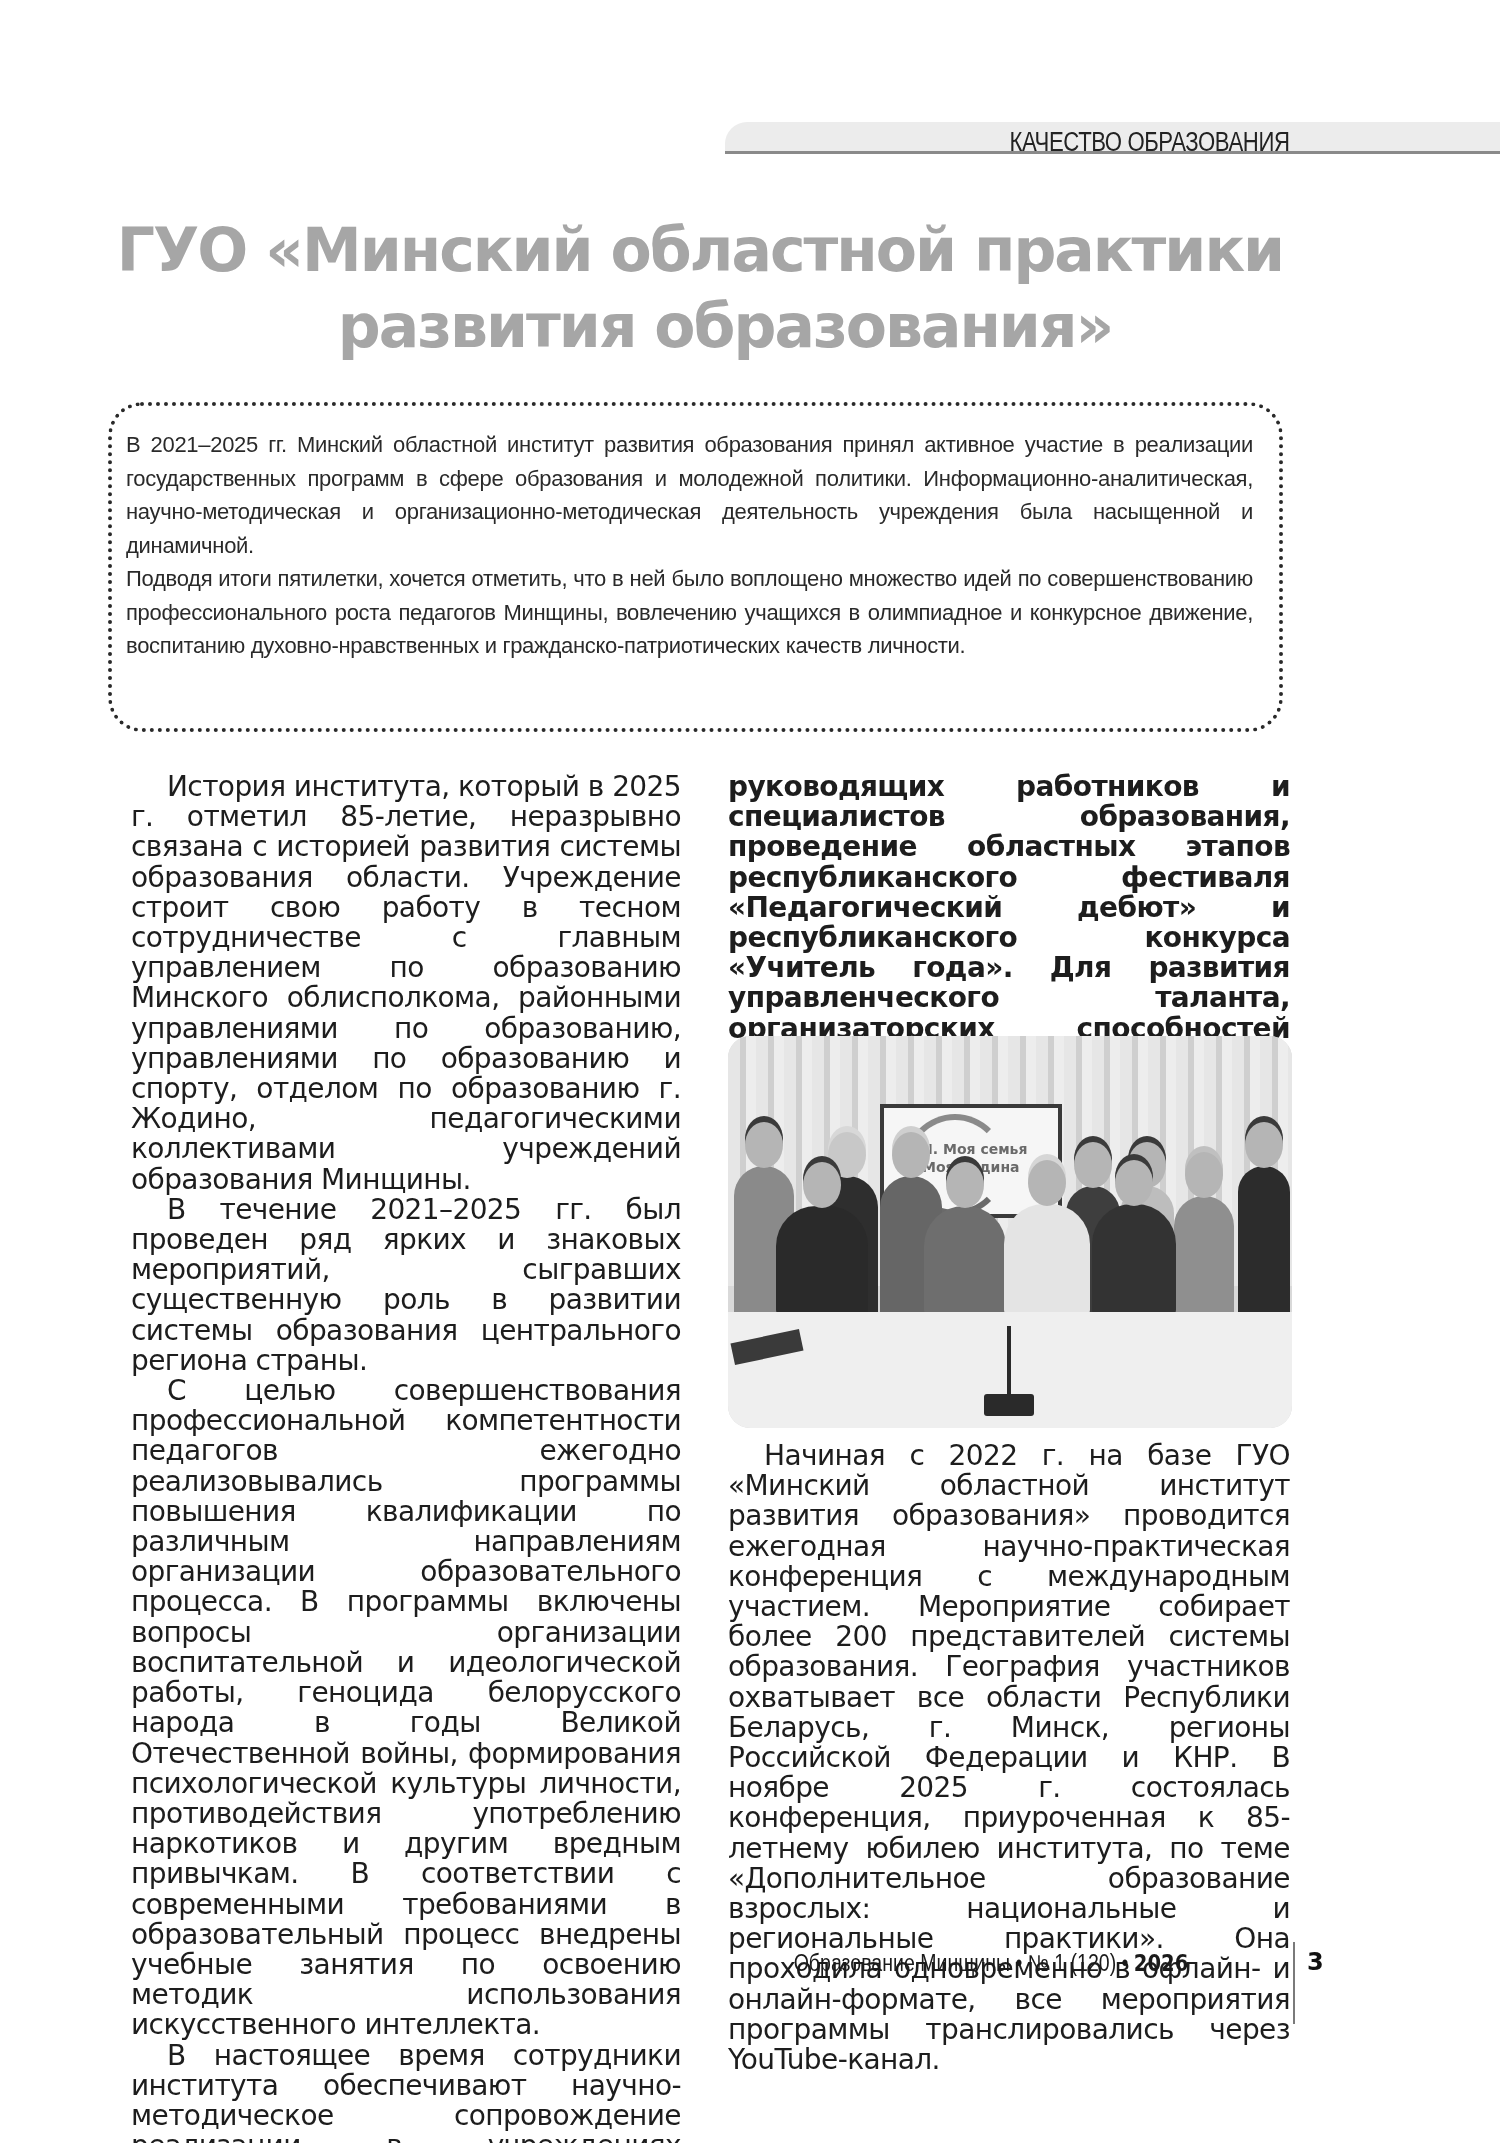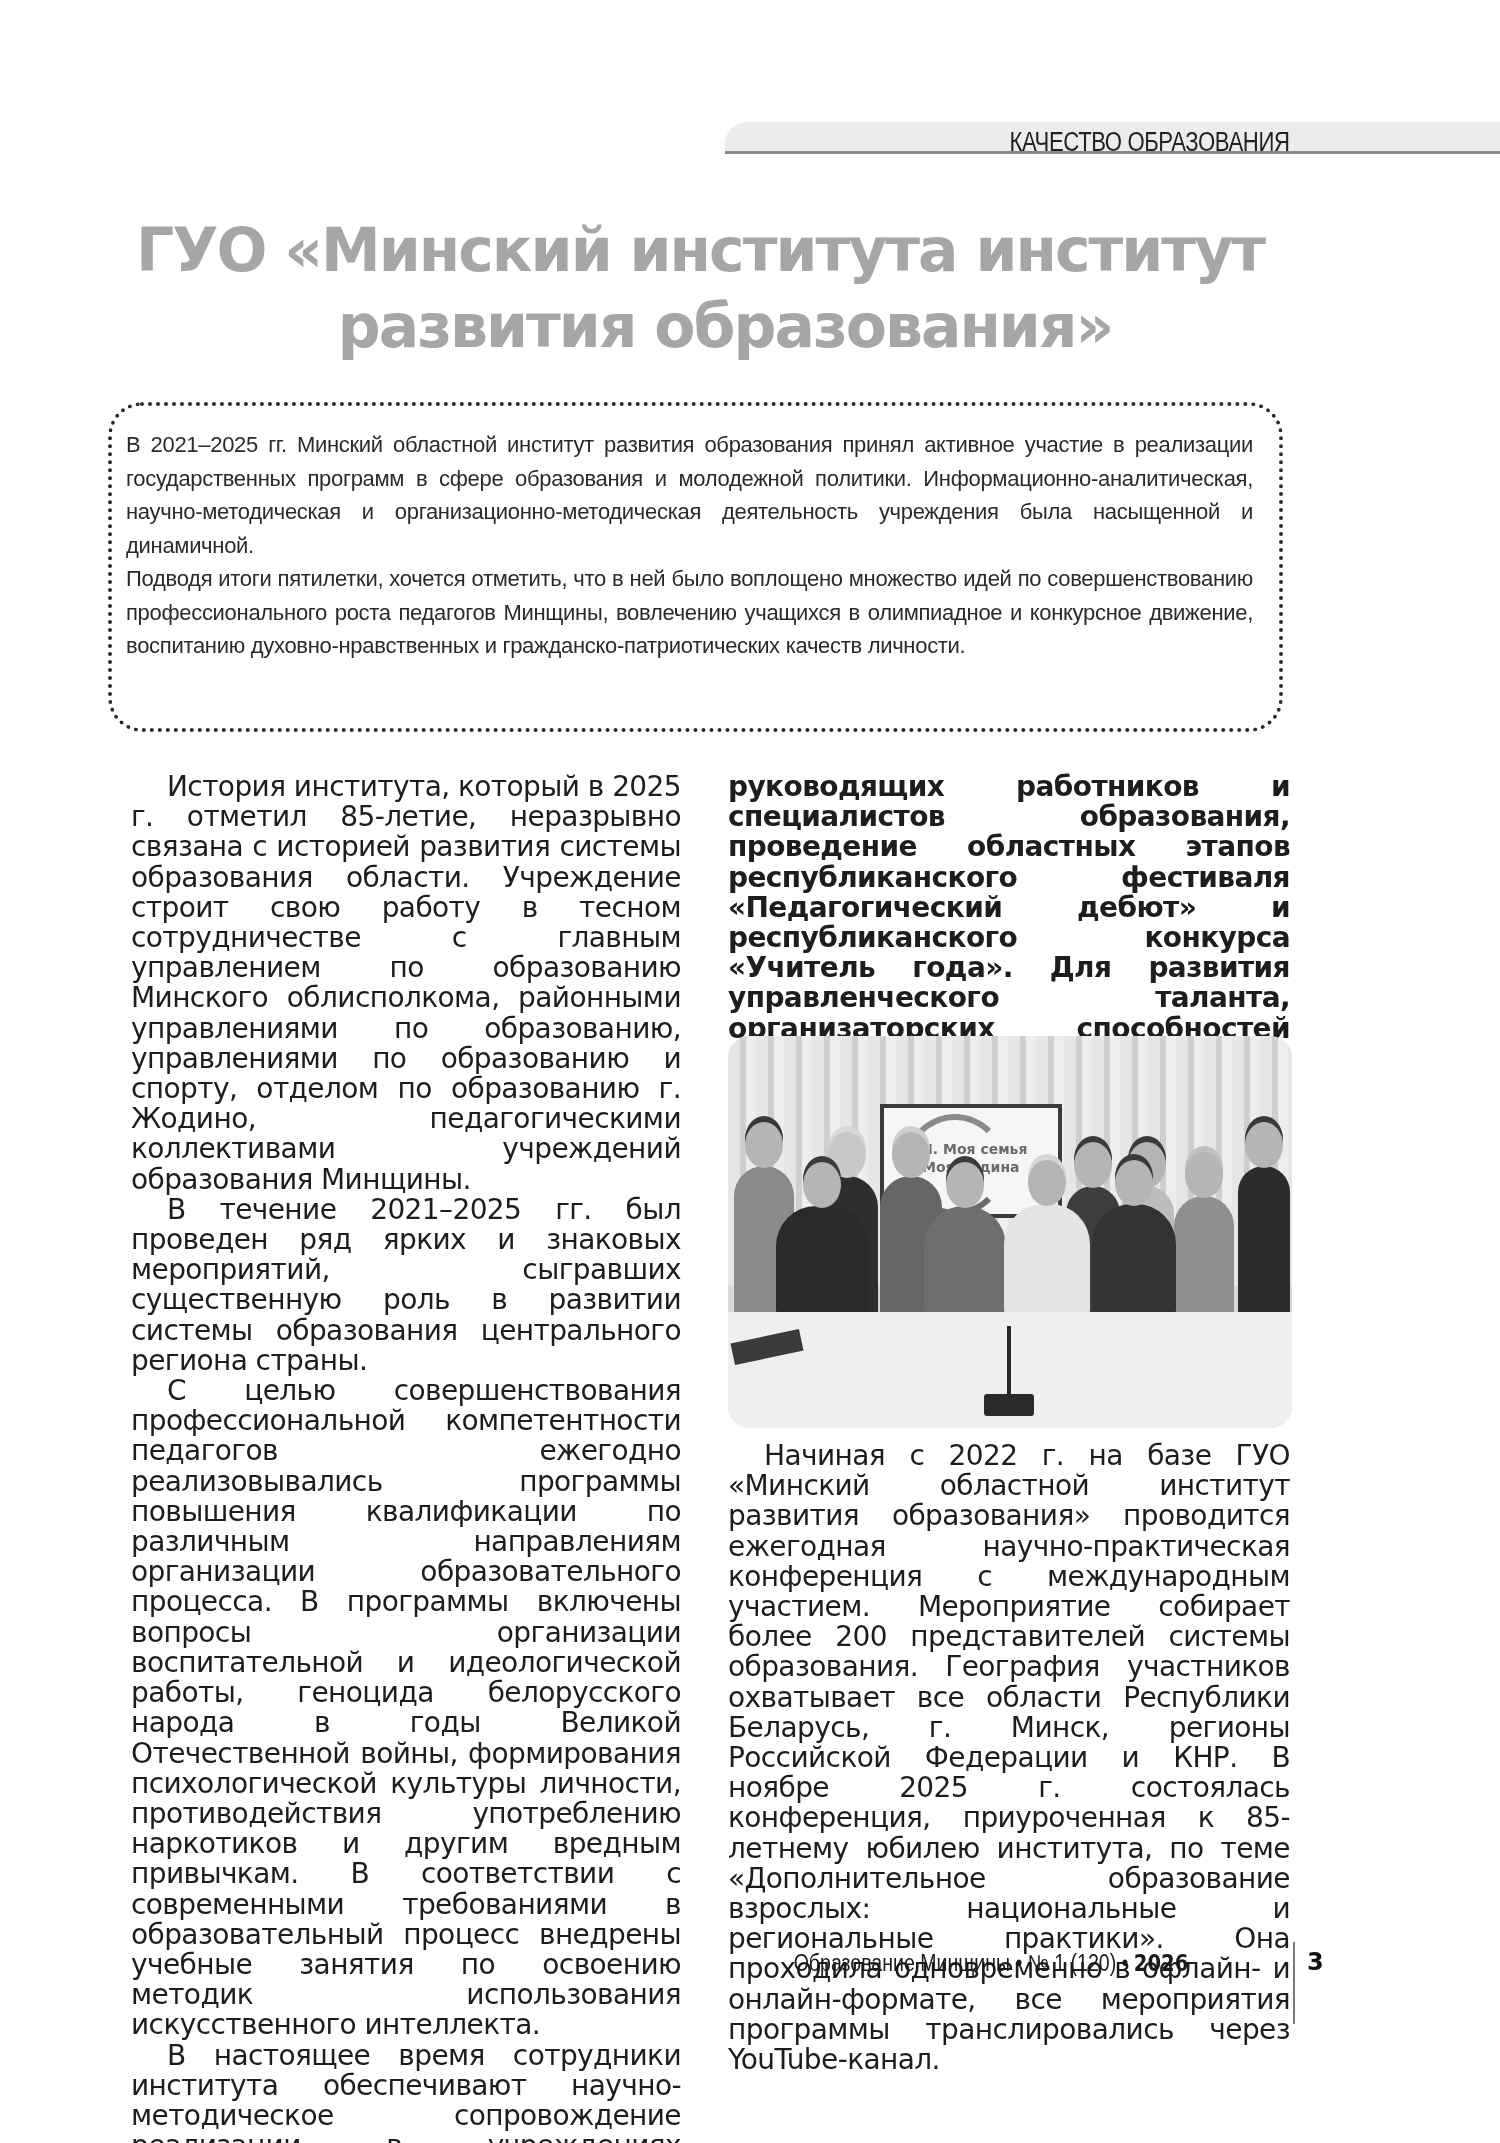--- a/index.html
+++ b/index.html
@@ -98,21 +98,21 @@
   }
 </style>
 </head>
 <body>
 
 <div class="section-header">
   <span class="section-label">КАЧЕСТВО ОБРАЗОВАНИЯ</span>
 </div>
 
 <h1 class="title" style="margin:0;">
-  <span class="l1">ГУО «Минский института институт</span>
+  <span class="l1">ГУО «Минский областной практики</span>
   <span class="l2">развития образования»</span>
 </h1>
 
 <div class="lead-box">
   <div class="lead-text">
     <p>В 2021–2025 гг. Минский областной институт развития образования принял активное участие в реализации государственных программ в сфере образования и молодежной политики. Информационно-аналитическая, научно-методическая и организационно-методическая деятельность учреждения была насыщенной и динамичной.</p>
     <p>Подводя итоги пятилетки, хочется отметить, что в ней было воплощено множество идей по совершенствованию профессионального роста педагогов Минщины, вовлечению учащихся в олимпиадное и конкурсное движение, воспитанию духовно-нравственных и гражданско-патриотических качеств личности.</p>
   </div>
 </div>
 

